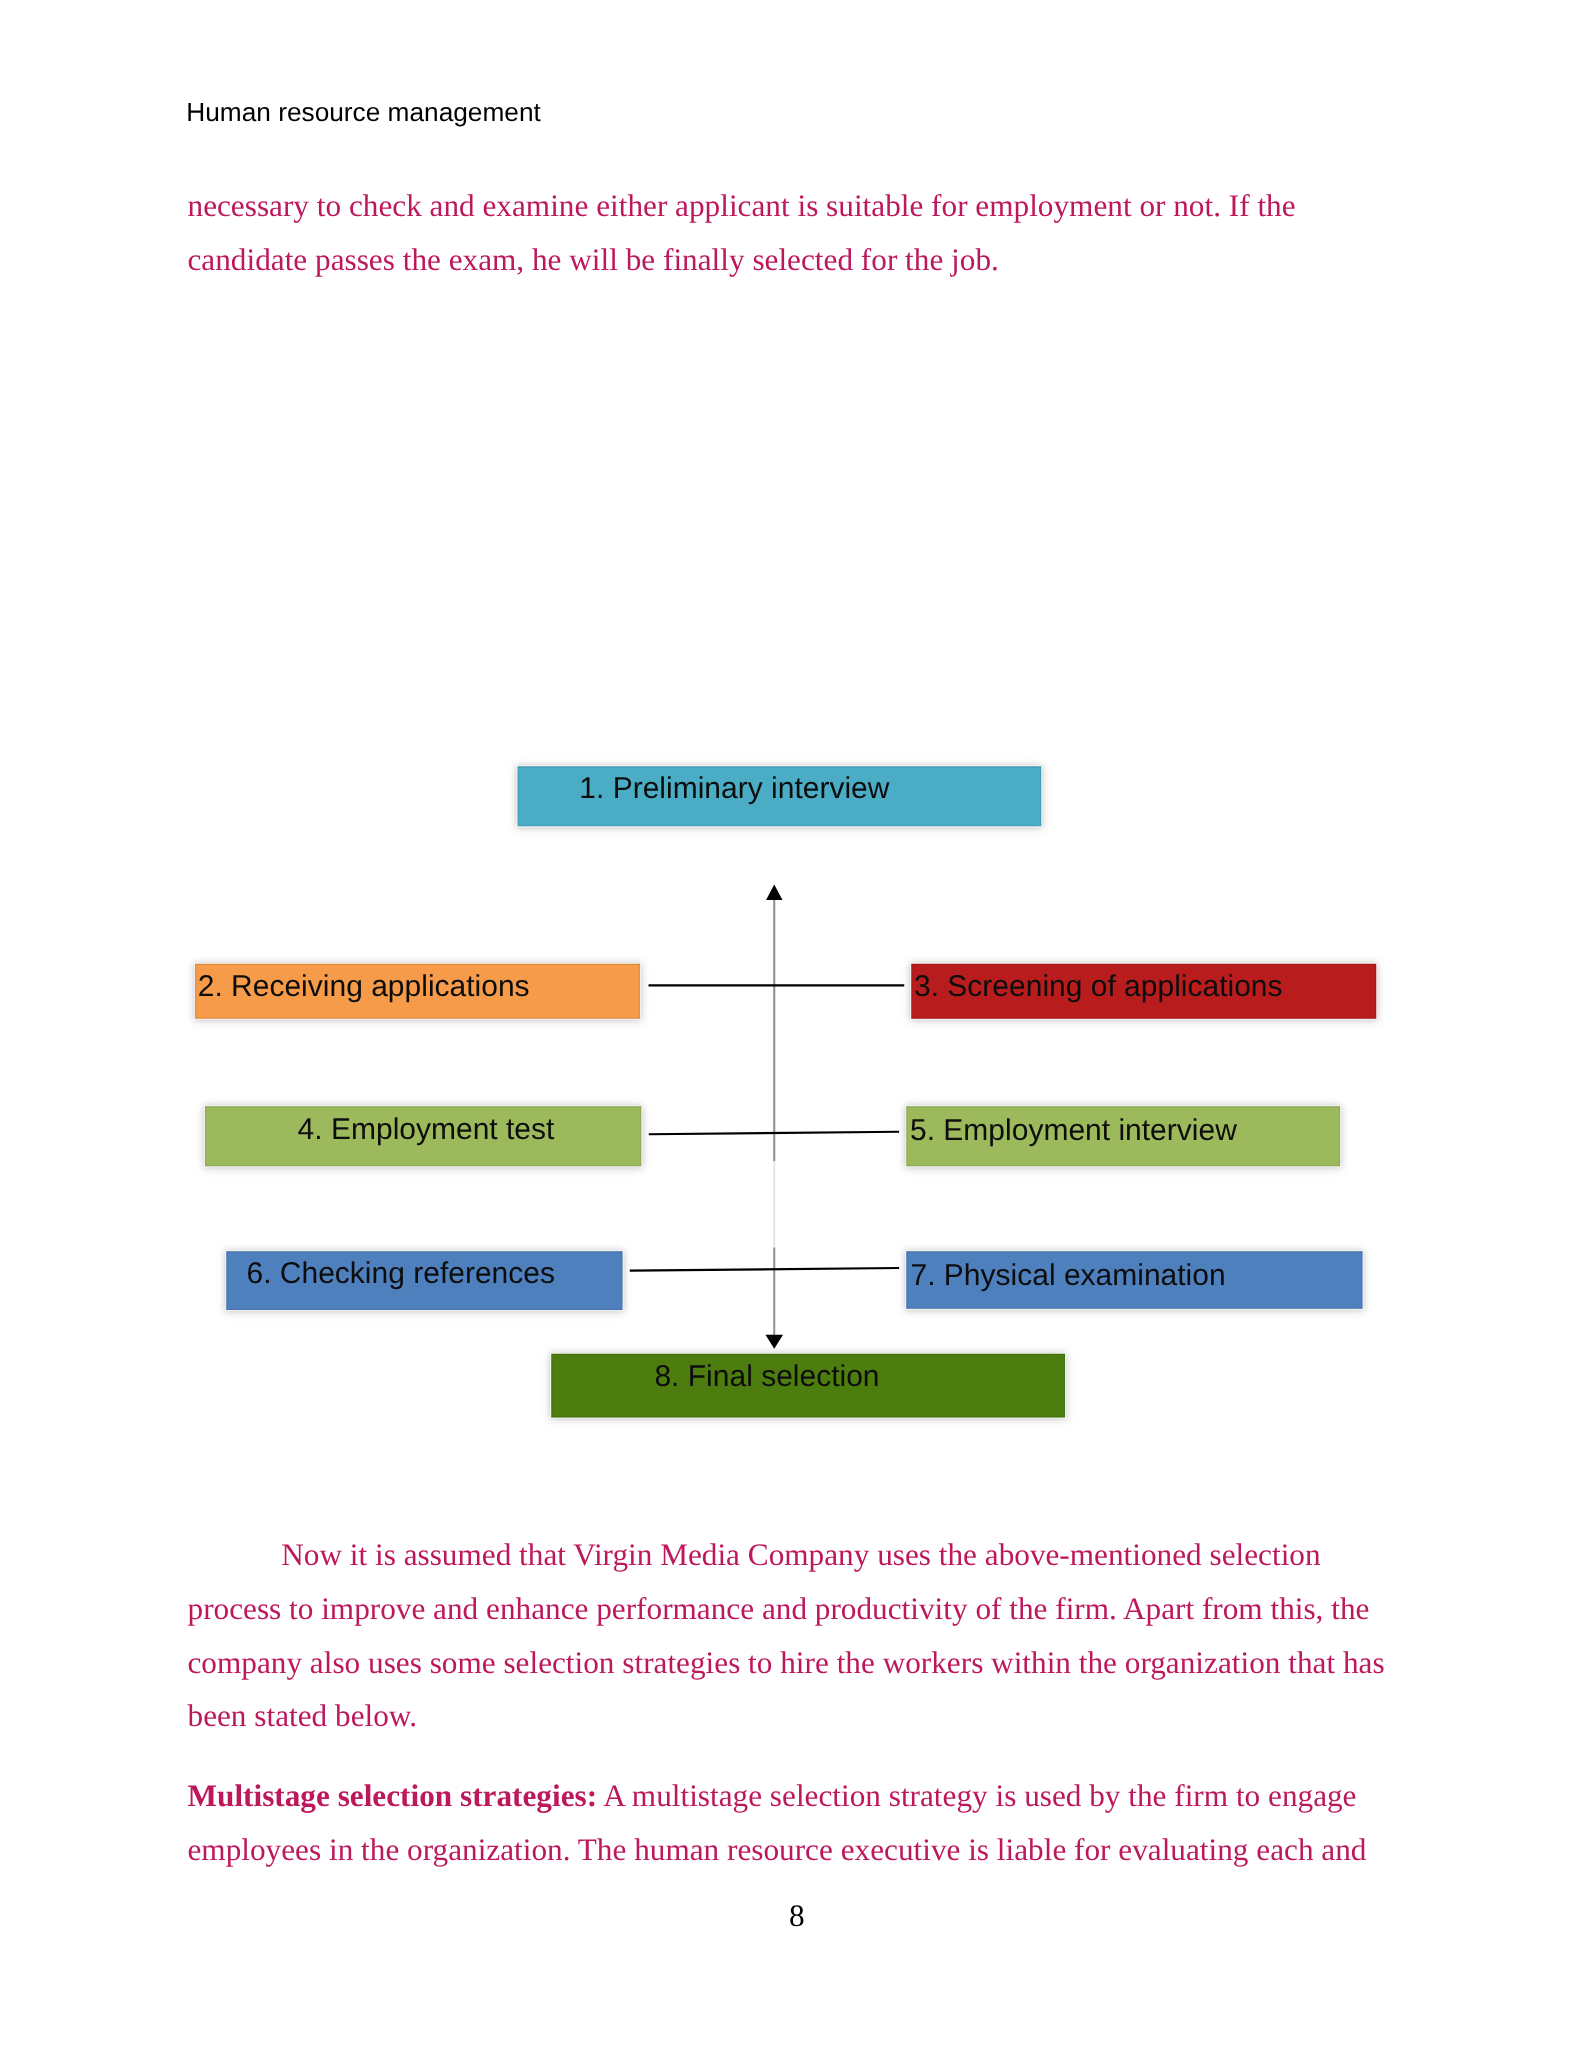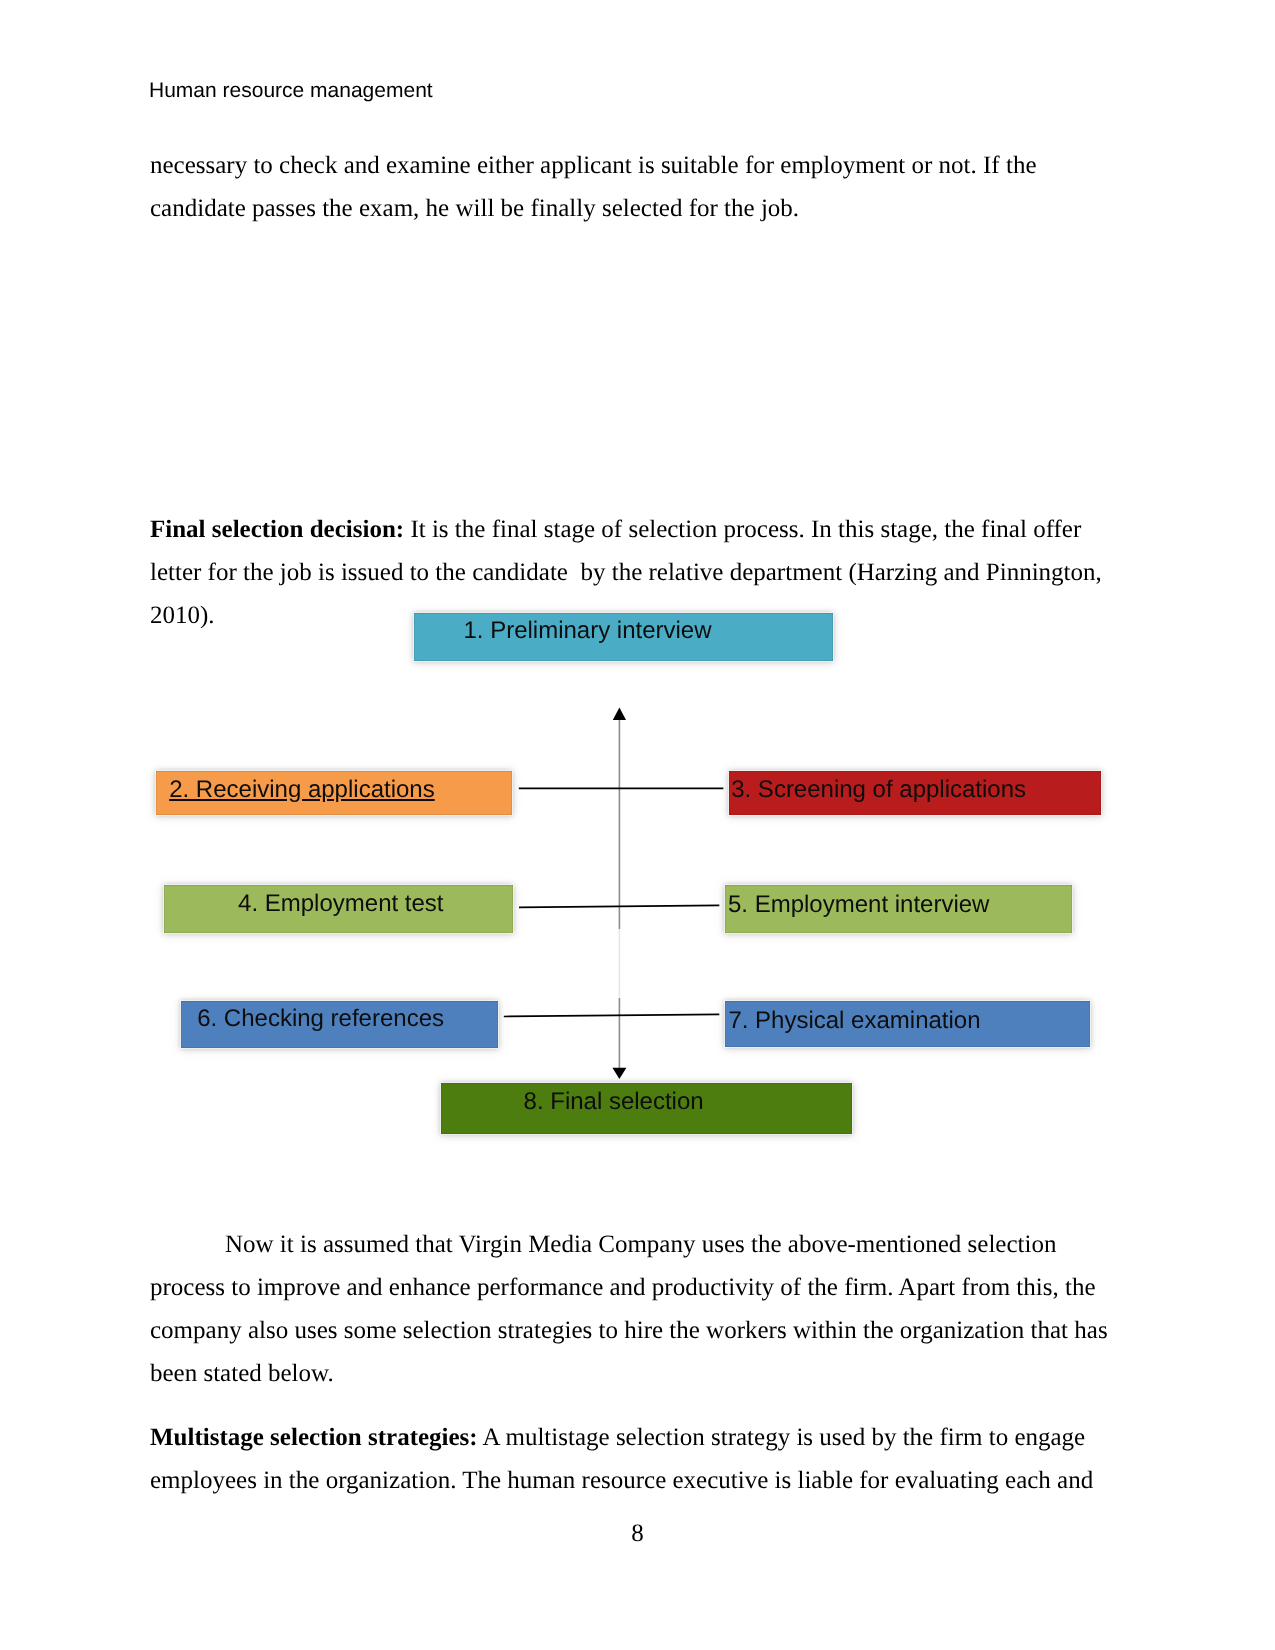--- a/index.html
+++ b/index.html
@@ -16,21 +16,21 @@
   .header {
     position:absolute; left:149px; top:78px;
     font-family:"Liberation Sans", sans-serif;
     font-size:21px; line-height:26px; color:#000;
     white-space:nowrap;
   }
 
   .para {
     position:absolute;
     font-family:"Liberation Serif", serif;
-    font-size:25px; line-height:43.1px; color:#000000;
+    font-size:25px; line-height:43.1px; color:#be185d;
   }
   .para b { font-weight:bold; }
 
   
   .dbox {
     position:absolute;
     box-sizing:content-box;
     padding:1px;
     background:rgba(255,255,255,0.55);
     filter: drop-shadow(0 0 2.2px rgba(150,150,150,0.42)) drop-shadow(0 1.5px 4px rgba(150,150,150,0.32));
@@ -53,40 +53,39 @@
 </style>
 </head>
 <body>
 
 <div class="page">
 
   <div class="header">Human resource management</div>
 
   <div class="para" style="left:150px; top:144px; width:960px;">necessary to check and examine either applicant is suitable for employment or not. If the candidate passes the exam, he will be finally selected for the job.</div>
 
-  <div class="para" style="left:150px; top:508px; width:960px;"><b>Final selection decision:</b><span> It is the final stage of selection process. In this stage, the final offer letter for the job is issued to the candidate &nbsp;by the relative department (Harzing and Pinnington, 2010).</span></div>
 
   <div class="diagram">
     <svg class="diagram-lines" width="1275" height="1650" style="position:absolute; left:0; top:0; overflow:visible; pointer-events:none;">
       <line x1="619.4" y1="719" x2="619.4" y2="929" stroke="#8d8d8d" stroke-width="1.6"></line>
       <line x1="619.4" y1="929" x2="619.4" y2="998" stroke="#e6e6e6" stroke-width="1.6"></line>
       <line x1="619.4" y1="998" x2="619.4" y2="1068" stroke="#8d8d8d" stroke-width="1.6"></line>
       <polygon points="619.4,707.6 626,720 612.8,720" fill="#000000"></polygon>
       <polygon points="619.4,1078.9 626.4,1067.8 612.4,1067.8" fill="#000000"></polygon>
       <line x1="518.8" y1="788.3" x2="723.4" y2="788.3" stroke="#000000" stroke-width="1.7"></line>
       <line x1="519.0" y1="907.4" x2="719.3" y2="905.4" stroke="#000000" stroke-width="1.7"></line>
       <line x1="503.8" y1="1016.5" x2="719.3" y2="1014.4" stroke="#000000" stroke-width="1.7"></line>
     </svg>
     <div class="dbox" style="left:413px; top:612px; width:419px; height:48px;">
         <div class="fill" style="background:#4BACC6; justify-content:center; padding-left:0px; padding-right:72px; padding-bottom:13px;">
           <span class="lbl" style="text-align:center;">1. Preliminary interview</span>
         </div>
       </div>
     <div class="dbox" style="left:155.2px; top:770.2px; width:356px; height:44px;">
-        <div class="fill" style="background:#F69B49; justify-content:flex-start; padding-left:13px; padding-right:0px; padding-bottom:7px;text-decoration:underline;">
+        <div class="fill" style="background:#F69B49; justify-content:flex-start; padding-left:2px; padding-right:0px; padding-bottom:7px;">
           <span class="lbl" style="text-align:left;">2. Receiving applications</span>
         </div>
       </div>
     <div class="dbox" style="left:728.2px; top:770px; width:372px; height:44px;">
         <div class="fill" style="background:#b91c1c; justify-content:flex-start; padding-left:2px; padding-right:0px; padding-bottom:7px;">
           <span class="lbl" style="text-align:left;">3. Screening of applications</span>
         </div>
       </div>
     <div class="dbox" style="left:162.8px; top:883.7px; width:349px; height:48px;">
         <div class="fill" style="background:#9CBA5C; justify-content:flex-start; padding-left:5px; padding-right:0px; padding-bottom:10px;">

